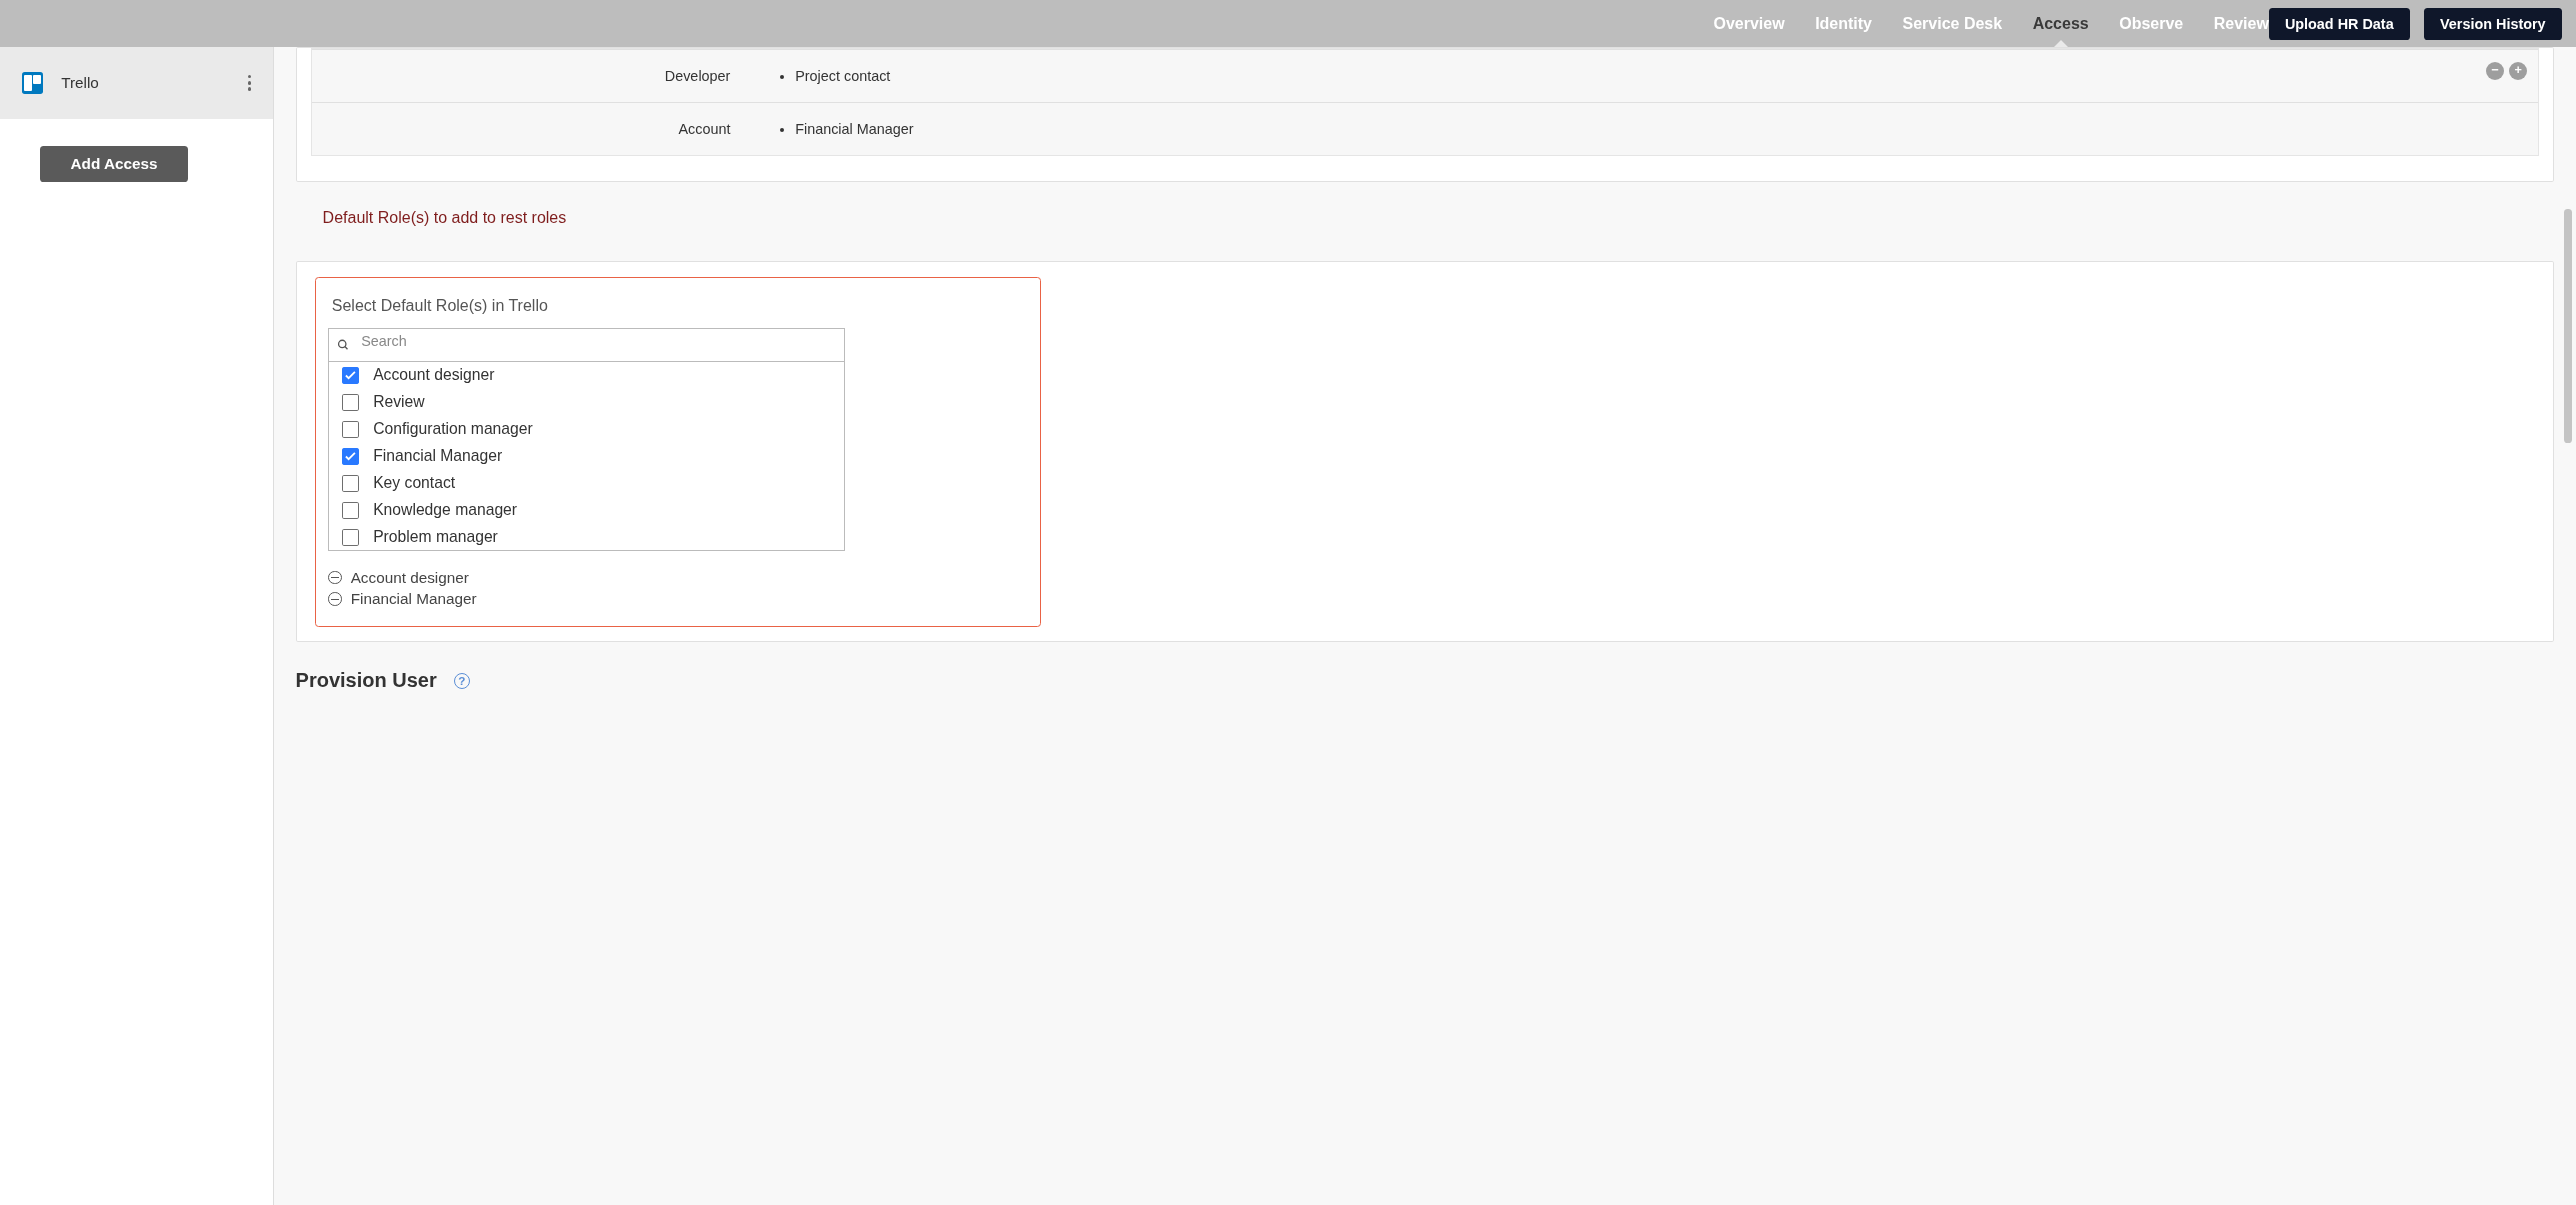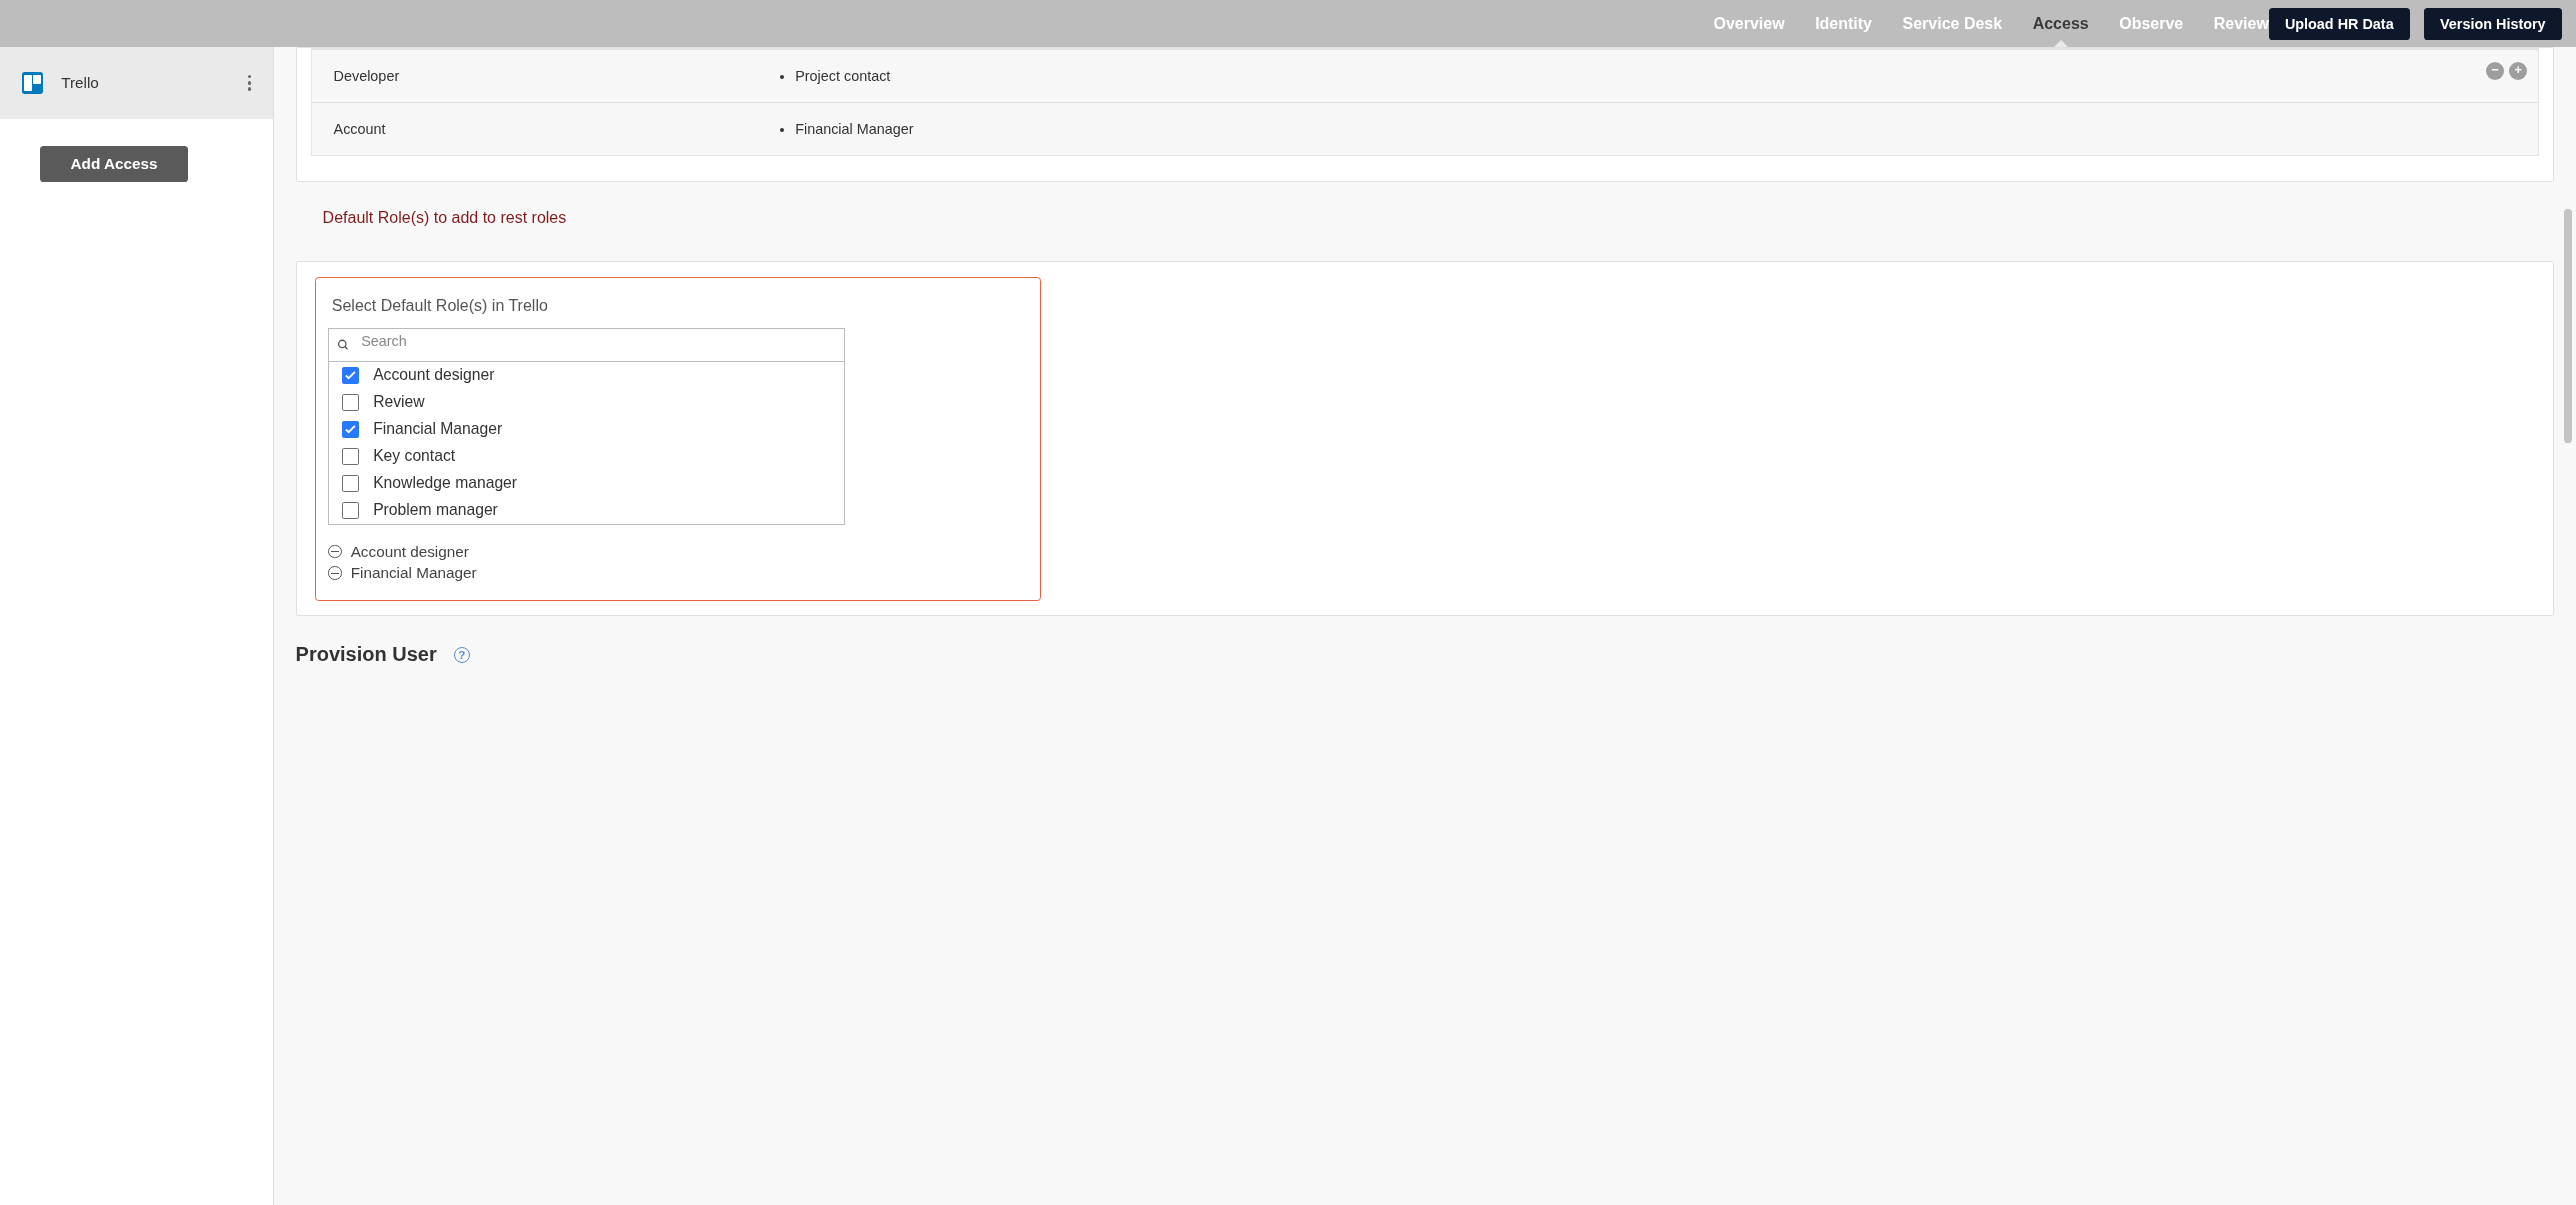--- a/index.html
+++ b/index.html
@@ -32,21 +32,21 @@
   .dots-icon { width: 3.6px; height: 16px; display:flex; flex-direction:column; justify-content:space-between; cursor: pointer; }
   .dots-icon span { width: 3.6px; height: 3.6px; border-radius: 50%; background: #666; display:block; }
   .add-access-wrap { padding: 27px 40px; }
   .btn-mid { background: #5a5a5a; color: #fff; border: none; border-radius: 3.6px; padding: 9px 30.5px; font-size: 15.3px; font-weight: 600; cursor: pointer; }
   .main { flex: 1; overflow-y: auto; position: relative; }
   .content { padding: 0 21.6px 36px 21.6px; }
   .card { background: #fff; border: 0.9px solid #e0e0e0; border-radius: 1.8px; margin-bottom: 27px; }
   .card-inner { background: #f7f7f7; border: 0.9px solid #e5e5e5; margin: 0 14.4px 14.4px 14.4px; position: relative; }
   .mapping-table { width: 100%; border-collapse: collapse; }
   .mapping-table td { border-top: 0.9px solid #e0e0e0; padding: 18px 21.6px; vertical-align: top; }
-  .mapping-table td:first-child { width: 440px; text-align: left; color:#333; }
+  .mapping-table td:first-child { width: 440px; text-align: right; color:#333; }
   .mapping-table ul { list-style: disc; padding-left: 21.6px; color: #333; }
   .row-controls { position: absolute; right: 10.8px; top: 12.6px; display: flex; gap: 5.4px; }
   .circle-btn { width: 18px; height: 18px; border-radius: 50%; background: #9e9e9e; color: #fff; display: flex; align-items: center; justify-content: center; font-size: 12.6px; line-height: 1; cursor: pointer; border:none; font-weight:bold; }
   .section-label { color: #7f1d1d; font-size: 16px; margin: 0 0 34px 27px; }
   .highlight-box { border: 1.8px solid #e96245; border-radius: 3.6px; padding: 16px 10.8px 16px 12.6px; margin: 0 7.2px; }
   .select-title { color: #555; font-size: 16px; margin: 3.6px 0 12.6px 3.6px; }
   .search-wrap { position: relative; }
   .search-input {
     width: 517px; height: 34px; border: 0.9px solid #bbb; padding: 0 9px 8px 32px; font-size: 14.4px; color: #555; background:#fff;
   }
@@ -167,20 +167,24 @@
                     <path d="M1 5 L4 8 L11 1" stroke="#fff" stroke-width="2" fill="none"></path>
                   </svg>
                 </span>
               <span>Account designer</span>
             </div>
             <div class="option-row">
               <span class="chk"></span>
               <span>Review</span>
             </div>
             <div class="option-row">
+              <span class="chk"></span>
+              <span>Configuration manager</span>
+            </div>
+            <div class="option-row">
               <span class="chk checked">
                   <svg width="10.8" height="9" viewBox="0 0 12 10">
                     <path d="M1 5 L4 8 L11 1" stroke="#fff" stroke-width="2" fill="none"></path>
                   </svg>
                 </span>
               <span>Financial Manager</span>
             </div>
             <div class="option-row">
               <span class="chk"></span>
               <span>Key contact</span>

